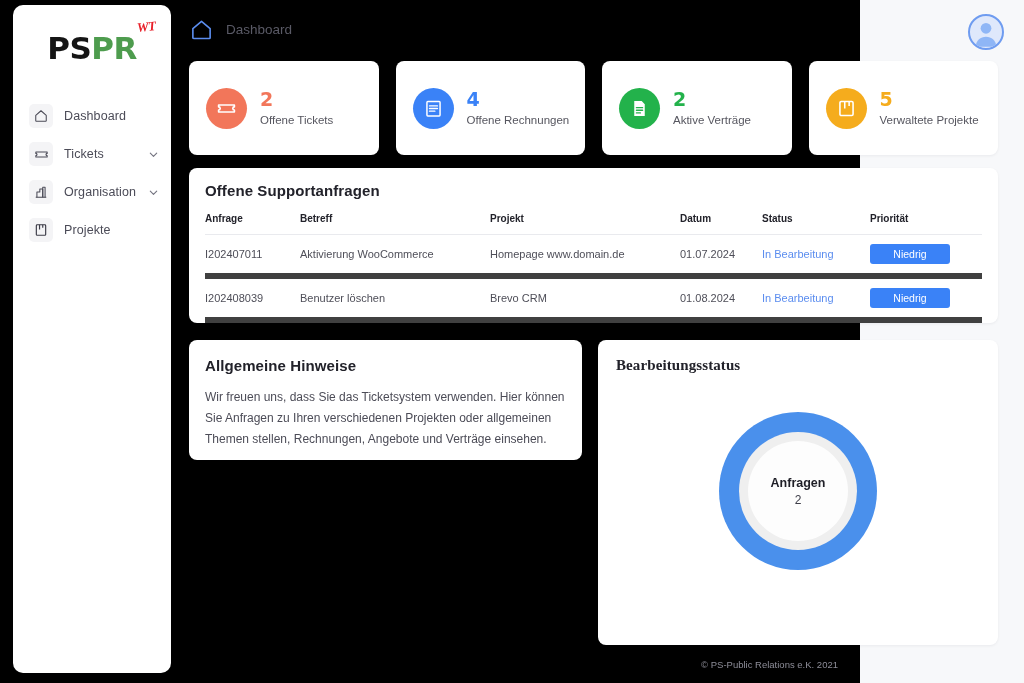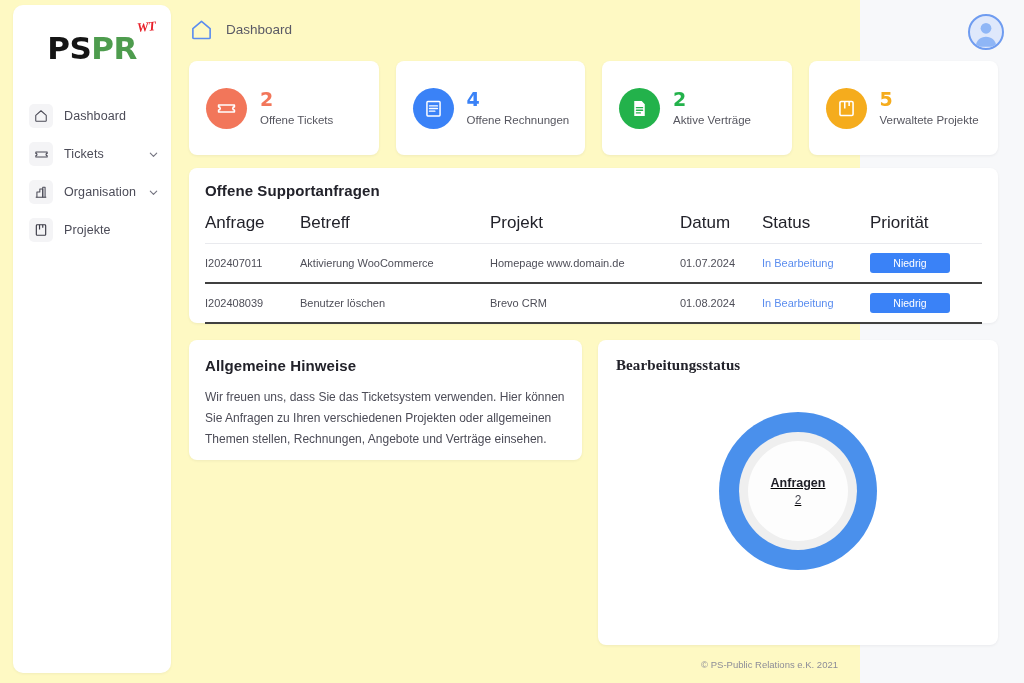--- a/index.html
+++ b/index.html
@@ -8,21 +8,21 @@
     height: 683px;
     background: #f7f8fa;
     font-family: "Liberation Sans", sans-serif;
     overflow: hidden;
   }
 
   .app {
     position: relative;
     width: 860px;
     height: 683px;
-    background: #fef9c3;
+    background: #000000;
   }
 
   
   .sidebar {
     position: absolute;
     left: 13px;
     top: 5px;
     width: 158px;
     height: 668px;
     background: #ffffff;
@@ -192,31 +192,31 @@
 
   table.reqs {
     position: absolute;
     left: 16px;
     top: 45px;
     width: 777px;
     border-collapse: collapse;
   }
   table.reqs th {
     text-align: left;
-    font-size: 17px;
-    font-weight: 400;
+    font-size: 10px;
+    font-weight: 700;
     color: #22222a;
     padding: 0 0 10px 0;
     border-bottom: 1px solid #e9eaee;
   }
   table.reqs td {
     font-size: 11px;
     color: #4e4e58;
     padding: 9px 0;
-    border-bottom: 2px solid #404040;
+    border-bottom: 6px solid #404040;
     vertical-align: middle;
   }
   .c-anfrage { width: 95px; }
   .c-betreff { width: 190px; }
   .c-projekt { width: 190px; }
   .c-datum   { width: 82px; }
   .c-status  { width: 108px; }
   .c-prio    { width: 112px; }
   .status-link { color: #5b8def; cursor: pointer; }
   .badge {
@@ -274,21 +274,20 @@
     justify-content: center;
   }
   .donut-inner {
     width: 118px;
     height: 118px;
     border-radius: 50%;
     background: #efefef;
     display: flex;
     align-items: center;
     justify-content: center;
-    text-decoration: underline;
   }
   .donut-core {
     width: 100px;
     height: 100px;
     border-radius: 50%;
     background: #fdfdfd;
     display: flex;
     flex-direction: column;
     align-items: center;
     justify-content: center;

